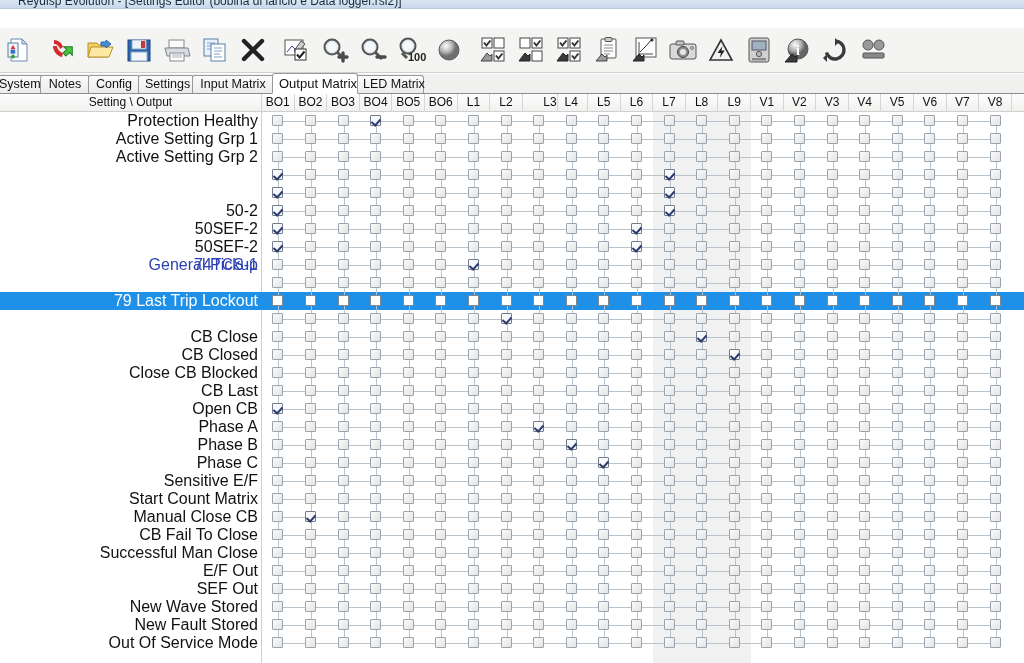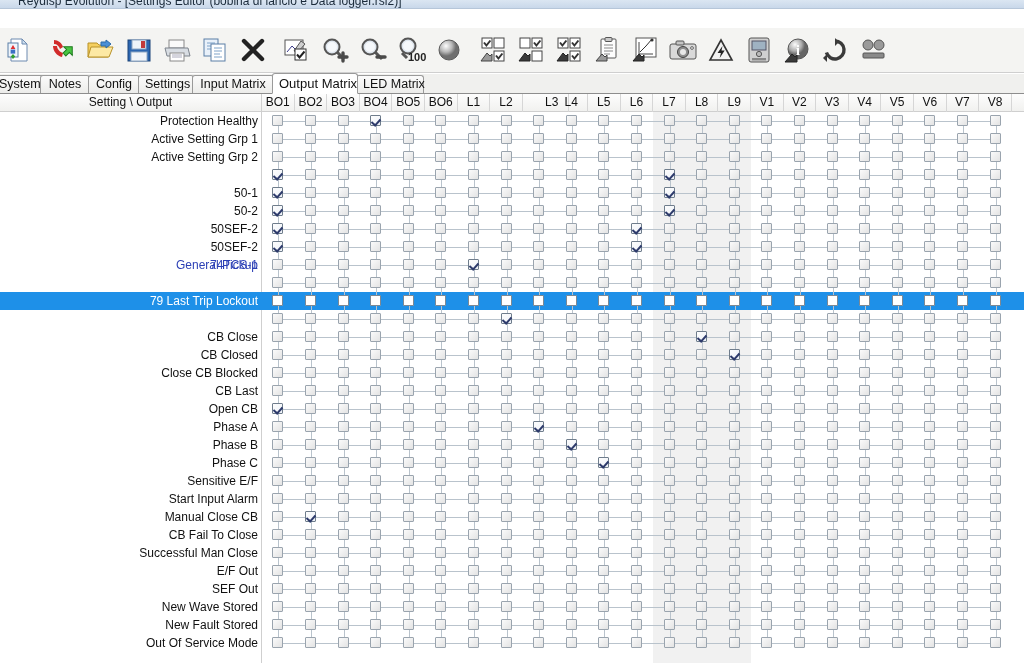--- a/index.html
+++ b/index.html
@@ -105,21 +105,21 @@
   }
 
   .labelcol {
     position: absolute; left: 0; top: 18px; width: 262px; height: 551px;
     background: #ffffff;
     border-right: 1px solid #cfcfcf;
   }
   .rowlabel {
     position: absolute; left: 0; width: 262px; height: 18px;
     text-align: right; padding-right: 4px;
-    font-size: 12px; color: #111; line-height: 18px;
+    font-size: 16px; color: #111; line-height: 18px;
     white-space: nowrap; overflow: hidden;
   }
   .rowlabel.blue { color: #2b3fb5; }
   .rowlabel.sel  { background: #1e90e8; color: #ffffff; }
 
   .headrow {
     position: absolute; left: 262px; top: 0; height: 18px; width: 762px;
     background: linear-gradient(#fdfdfd,#f1f1ef);
     border-bottom: 1px solid #cfcfcf;
   }
@@ -394,56 +394,55 @@
       <div class="tab active" style="left: 272px; width: 86px; text-align: center;">Output Matrix</div>
       <div class="tab" style="left: 356px; width: 68px; text-align: center;">LED Matrix</div>
     </div>
 
   <div class="panel">
     <div class="corner-head">Setting \ Output</div>
     <div class="labelcol" id="labelcol">
         <div class="rowlabel" style="top: 0px;">Protection Healthy</div>
         <div class="rowlabel" style="top: 18px;">Active Setting Grp 1</div>
         <div class="rowlabel" style="top: 36px;">Active Setting Grp 2</div>
-        <div class="rowlabel" style="top: 72px;">50-1</div>
         <div class="rowlabel" style="top: 90px;">50-2</div>
         <div class="rowlabel" style="top: 108px;">50SEF-2</div>
         <div class="rowlabel" style="top: 126px;">50SEF-2</div>
         <div class="rowlabel blue" style="top: 144px;">74TCS-1</div>
         <div class="rowlabel blue" style="top: 144px;">General Pickup</div>
         <div class="rowlabel sel" style="top: 180px;">79 Last Trip Lockout</div>
         <div class="rowlabel" style="top: 216px;">CB Close</div>
         <div class="rowlabel" style="top: 234px;">CB Closed</div>
         <div class="rowlabel" style="top: 252px;">Close CB Blocked</div>
         <div class="rowlabel" style="top: 270px;">CB Last</div>
         <div class="rowlabel" style="top: 288px;">Open CB</div>
         <div class="rowlabel" style="top: 306px;">Phase A</div>
         <div class="rowlabel" style="top: 324px;">Phase B</div>
         <div class="rowlabel" style="top: 342px;">Phase C</div>
         <div class="rowlabel" style="top: 360px;">Sensitive E/F</div>
-        <div class="rowlabel" style="top: 378px;">Start Input Alarm</div>
+        <div class="rowlabel" style="top: 378px;">Start Count Matrix</div>
         <div class="rowlabel" style="top: 396px;">Manual Close CB</div>
         <div class="rowlabel" style="top: 414px;">CB Fail To Close</div>
         <div class="rowlabel" style="top: 450px;">E/F Out</div>
         <div class="rowlabel" style="top: 432px;">Successful Man Close</div>
         <div class="rowlabel" style="top: 468px;">SEF Out</div>
         <div class="rowlabel" style="top: 486px;">New Wave Stored</div>
         <div class="rowlabel" style="top: 504px;">New Fault Stored</div>
         <div class="rowlabel" style="top: 522px;">Out Of Service Mode</div>
       </div>
     <div class="headrow" id="headrow">
         <div class="colhead" style="left: 0px; width: 32.6px;">BO1</div>
         <div class="colhead" style="left: 32.6px; width: 32.6px;">BO2</div>
         <div class="colhead" style="left: 65.2px; width: 32.6px;">BO3</div>
         <div class="colhead" style="left: 97.8px; width: 32.6px;">BO4</div>
         <div class="colhead" style="left: 130.4px; width: 32.6px;">BO5</div>
         <div class="colhead" style="left: 163px; width: 32.6px;">BO6</div>
         <div class="colhead" style="left: 195.6px; width: 32.6px;">L1</div>
         <div class="colhead" style="left: 228.2px; width: 32.6px;">L2</div>
-        <div class="colhead" style="left: 274px; width: 32.6px;">L3</div>
+        <div class="colhead" style="left: 263px; width: 32.6px; text-align: right;">L3</div>
         <div class="colhead" style="left: 293.4px; width: 32.6px;">L4</div>
         <div class="colhead" style="left: 326px; width: 32.6px;">L5</div>
         <div class="colhead" style="left: 358.6px; width: 32.6px;">L6</div>
         <div class="colhead" style="left: 391.2px; width: 32.6px;">L7</div>
         <div class="colhead" style="left: 423.8px; width: 32.6px;">L8</div>
         <div class="colhead" style="left: 456.4px; width: 32.6px;">L9</div>
         <div class="colhead" style="left: 489px; width: 32.6px;">V1</div>
         <div class="colhead" style="left: 521.6px; width: 32.6px;">V2</div>
         <div class="colhead" style="left: 554.2px; width: 32.6px;">V3</div>
         <div class="colhead" style="left: 586.8px; width: 32.6px;">V4</div>

